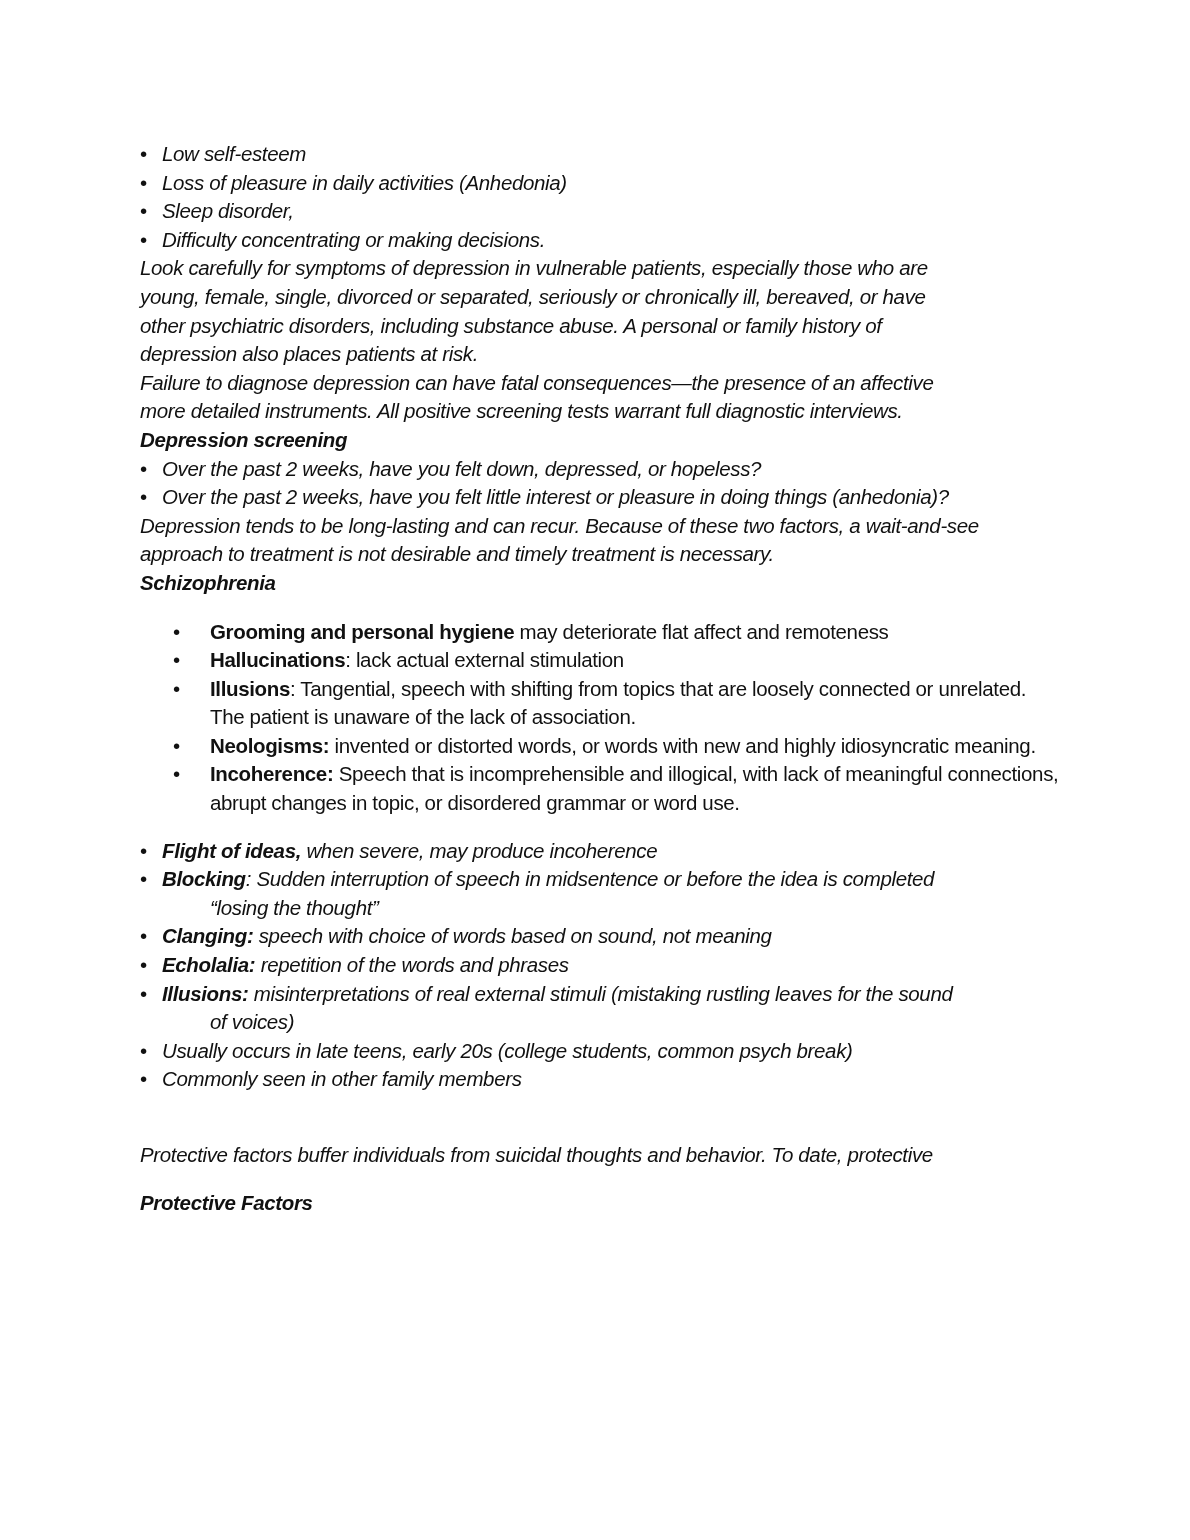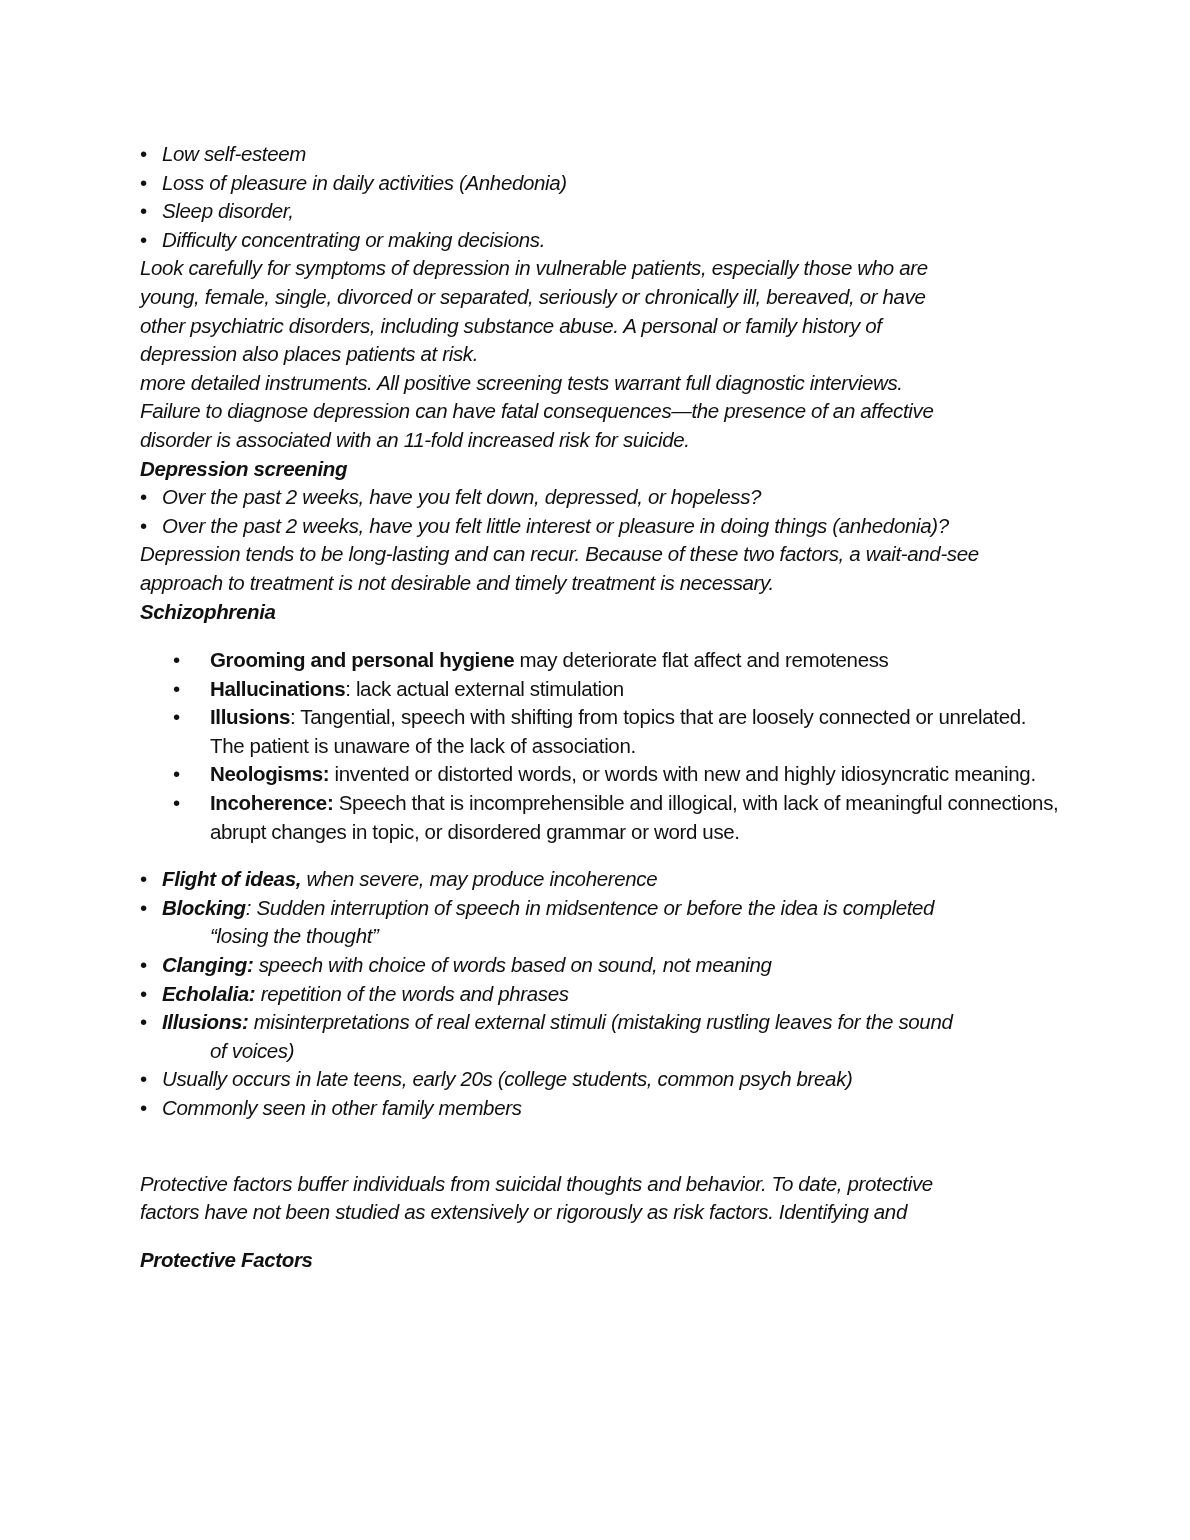--- a/index.html
+++ b/index.html
@@ -45,23 +45,22 @@
   </div>
 
   <div>
     <div class="line">Look carefully for symptoms of depression in vulnerable patients, especially those who are</div>
     <div class="line">young, female, single, divorced or separated, seriously or chronically ill, bereaved, or have</div>
     <div class="line">other psychiatric disorders, including substance abuse. A personal or family history of</div>
     <div class="line">depression also places patients at risk.</div>
   </div>
 
   <div>
+    <div class="line">Failure to diagnose depression can have fatal consequences—the presence of an affective</div>
     <div class="line">more detailed instruments. All positive screening tests warrant full diagnostic interviews.</div>
-    <div class="line">Failure to diagnose depression can have fatal consequences—the presence of an affective</div>
-    <div class="line">disorder is associated with an 11-fold increased risk for suicide.</div>
   </div>
 
   <div class="b line">Depression screening</div>
   <div class="bl">
       <span class="dot">•</span>
       <span class="txt line">Over the past 2 weeks, have you felt down, depressed, or hopeless?</span>
     </div>
   <div class="bl">
       <span class="dot">•</span>
       <span class="txt line">Over the past 2 weeks, have you felt little interest or pleasure in doing things (anhedonia)?</span>
@@ -126,17 +125,16 @@
     <div class="bl">
         <span class="dot">•</span>
         <span class="txt line">Commonly seen in other family members</span>
       </div>
   </div>
 
   <div class="gap28"></div>
   <div class="gap20"></div>
   <div>
     <div class="line">Protective factors buffer individuals from suicidal thoughts and behavior. To date, protective</div>
-    <div class="line">factors have not been studied as extensively or rigorously as risk factors. Identifying and</div>
   </div>
   <div class="gap20"></div>
   <div class="b line">Protective Factors</div>
 </div>
 
 </body></html>

